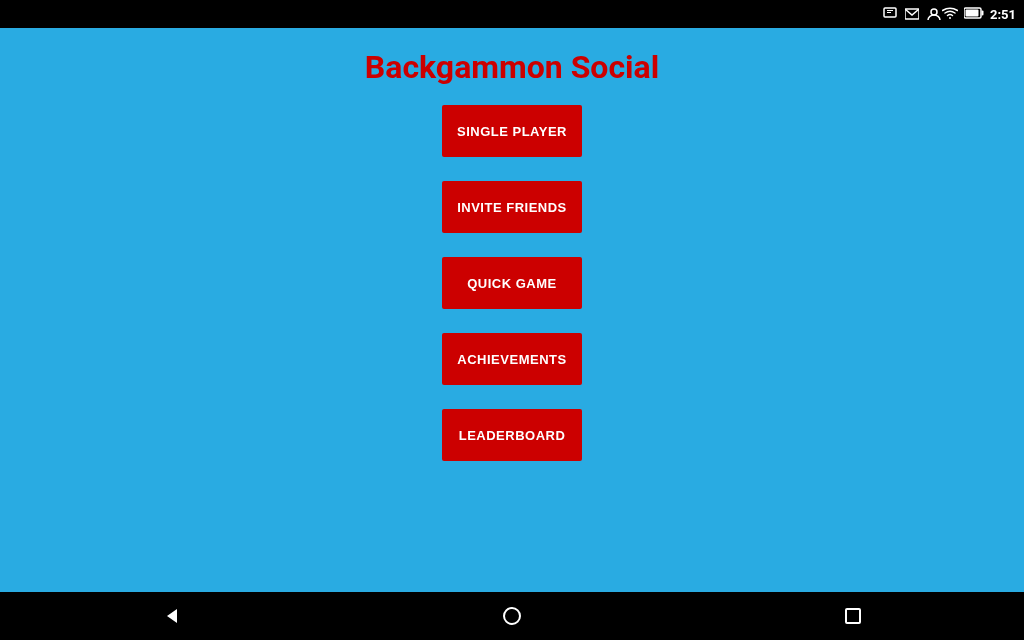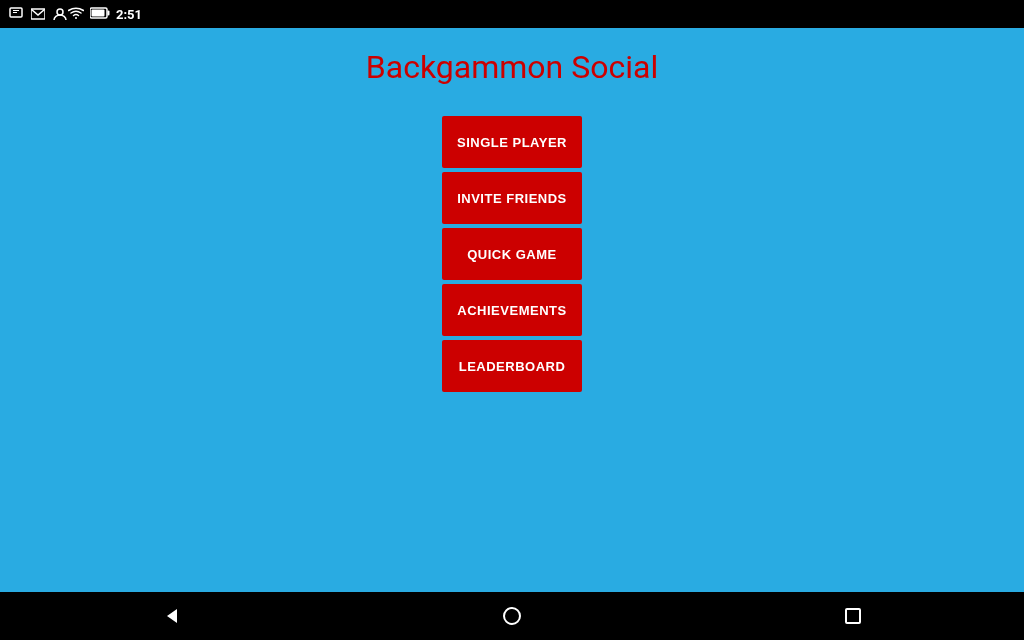--- a/index.html
+++ b/index.html
@@ -17,21 +17,21 @@
       display: flex;
       flex-direction: column;
     }
 
     
     .status-bar {
       background-color: #000;
       height: 28px;
       display: flex;
       align-items: center;
-      justify-content: flex-start;
+      justify-content: flex-end;
       padding: 0 8px;
       flex-shrink: 0;
     }
 
     .status-bar-left {
       display: flex;
       align-items: center;
       gap: 6px;
     }
 
@@ -59,29 +59,29 @@
       display: flex;
       flex-direction: column;
       align-items: center;
       padding-top: 20px;
       overflow: hidden;
     }
 
     .app-title {
       color: #CC0000;
       font-size: 32px;
-      font-weight: normal;
-      margin-bottom: 30px;
+      font-weight: bold;
+      margin-bottom: 19px;
     }
 
     .menu-container {
       display: flex;
       flex-direction: column;
       align-items: center;
-      gap: 4px;
+      gap: 24px;
     }
 
     .menu-button {
       background-color: #CC0000;
       color: white;
       border: none;
       width: 140px;
       height: 52px;
       font-size: 13px;
       font-weight: bold;

